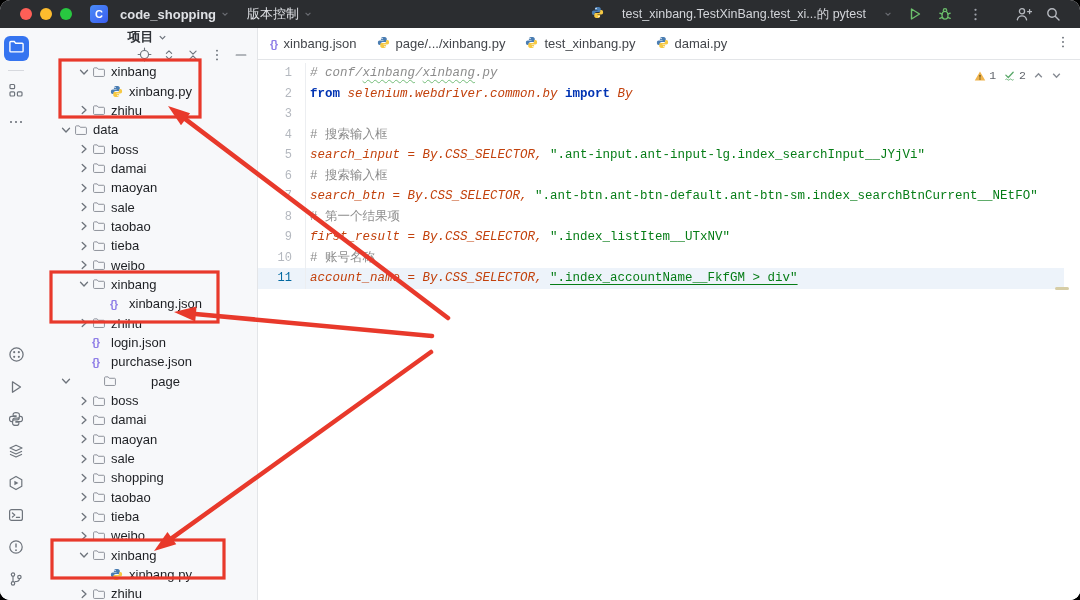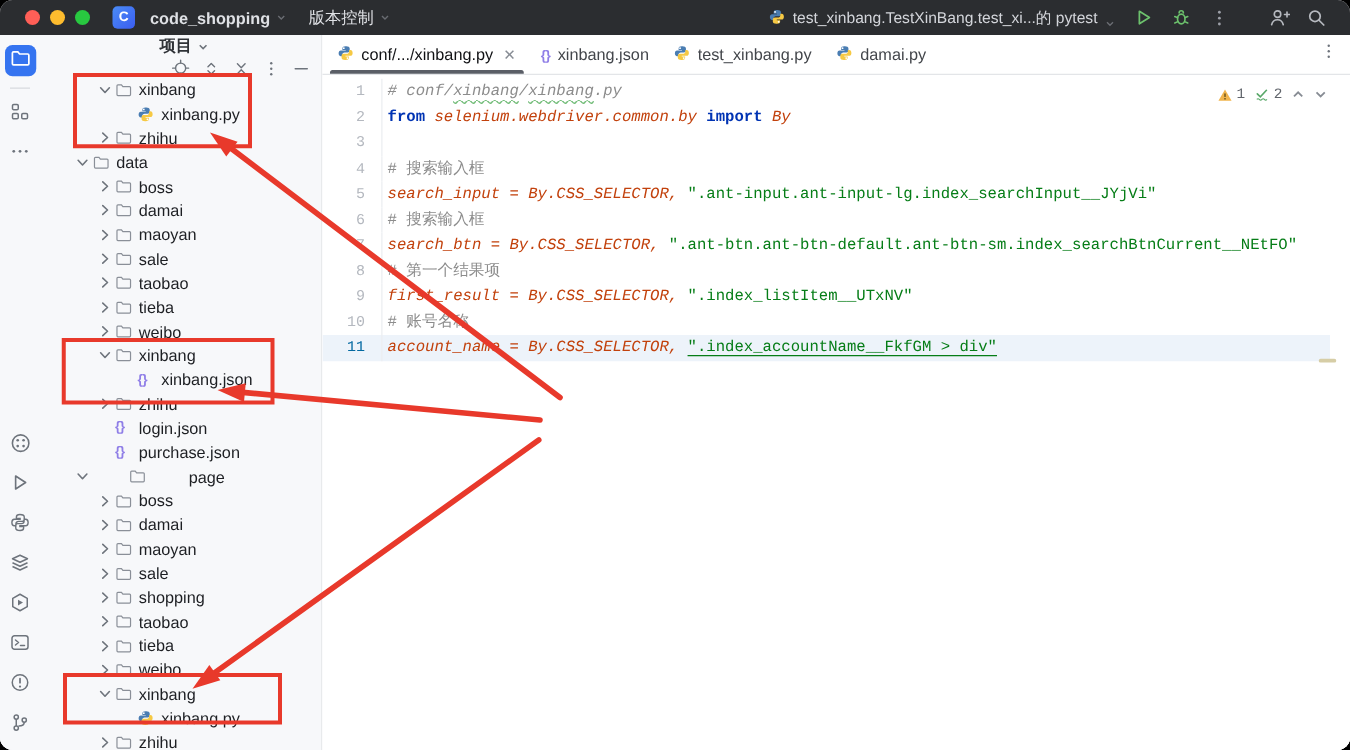--- a/index.html
+++ b/index.html
@@ -9,21 +9,21 @@
   
   .titlebar { height:28px; background:#2b2d30; display:flex; align-items:center; color:#dfe1e5; font-size:13px; }
   .traffic { display:flex; gap:8px; padding-left:20px; padding-right:18px; }
   .dot { width:12px; height:12px; border-radius:50%; }
   .dot.red{background:#ff5f57}.dot.yellow{background:#fdbc2e}.dot.green{background:#28c840}
   .app-icon { width:18px; height:18px; border-radius:4px; background:linear-gradient(135deg,#4a8cf7,#3b5df0); color:#fff; font-weight:700; font-size:11px; display:flex; align-items:center; justify-content:center; margin-right:7px; }
   .tb-item { display:flex; align-items:center; gap:5px; padding:0 9px; height:24px; border-radius:5px; cursor:default; }
   .tb-project { font-weight:600; padding-left:0; }
   .chev-down { width:8px; height:8px; opacity:.55; }
   .tb-right { margin-left:auto; display:flex; align-items:center; gap:4px; padding-right:14px; }
-  .run-config { display:flex; align-items:flex-end; gap:6px; font-size:12.5px; color:#d3d5da; padding:0 6px; }
+  .run-config { display:flex; align-items:center; gap:18px; font-size:12.5px; color:#d3d5da; padding:0 6px; }
   .icon-btn { width:26px; height:24px; display:flex; align-items:center; justify-content:center; border-radius:5px; }
   .gap-sm { width:14px; }
 
   
   .main { display:flex; height:572px; background:#f7f8fa; }
 
   
   .activity { width:32px; background:#f7f8fa; display:flex; flex-direction:column; align-items:center; padding-top:8px; flex:none; }
   .act-btn { width:25px; height:25px; border-radius:6px; display:flex; align-items:center; justify-content:center; margin-bottom:7px; color:#6e747c; }
   .act-btn.selected { background:#3574f0; color:#fff; }
@@ -610,33 +610,32 @@
                 <path d="M1.8 4.2c0-.5.4-.9.9-.9h3.2l1.3 1.6h6.1c.5 0 .9.4.9.9v6.4c0 .5-.4.9-.9.9H2.7c-.5 0-.9-.4-.9-.9V4.2z" fill="none" stroke="#8a8f98" stroke-width="1.1"></path>
               </svg>
             </span>
             <span class="tree-label">zhihu</span>
           </div>
         </div>
     </div>
 
     <div class="editor-col">
       <div class="tabbar" id="tabbar">
-          <div class="tab active">
+          <div class="tab">
+            <span class="tab-icon"><span class="json-glyph">{}</span></span>
+            <span class="tab-label">xinbang.json</span>
+          </div>
+          <div class="tab">
             <span class="tab-icon"><svg width="13" height="13" viewBox="0 0 16 16">
                 <path fill="#4a7db2" d="M7.9 1.2c-1.9 0-3.1.8-3.1 2.2v1.4h3.3v.6H3.3c-1.4 0-2.2 1.1-2.2 2.8s.8 2.8 2.2 2.8h1.3V9.6c0-1.3 1.1-2.3 2.4-2.3h3.1c1.1 0 1.9-.8 1.9-1.9V3.4c0-1.4-1.5-2.2-3.4-2.2z"></path>
                 <circle cx="6.2" cy="3.1" r=".9" fill="#fff"></circle>
                 <path fill="#f6c944" d="M8.1 14.8c1.9 0 3.1-.8 3.1-2.2v-1.4H7.9v-.6h4.8c1.4 0 2.2-1.1 2.2-2.8s-.8-2.8-2.2-2.8h-1.3v1.4c0 1.3-1.1 2.3-2.4 2.3H5.9c-1.1 0-1.9.8-1.9 1.9v2c0 1.4 1.5 2.2 3.4 2.2z"></path>
                 <circle cx="9.8" cy="12.9" r=".9" fill="#fff"></circle>
               </svg></span>
-            <span class="tab-label">conf/.../xinbang.py</span>
-            <span class="tab-close">✕</span>
-          </div>
-          <div class="tab">
-            <span class="tab-icon"><span class="json-glyph">{}</span></span>
-            <span class="tab-label">xinbang.json</span>
+            <span class="tab-label">page/.../xinbang.py</span>
           </div>
           <div class="tab">
             <span class="tab-icon"><svg width="13" height="13" viewBox="0 0 16 16">
                 <path fill="#4a7db2" d="M7.9 1.2c-1.9 0-3.1.8-3.1 2.2v1.4h3.3v.6H3.3c-1.4 0-2.2 1.1-2.2 2.8s.8 2.8 2.2 2.8h1.3V9.6c0-1.3 1.1-2.3 2.4-2.3h3.1c1.1 0 1.9-.8 1.9-1.9V3.4c0-1.4-1.5-2.2-3.4-2.2z"></path>
                 <circle cx="6.2" cy="3.1" r=".9" fill="#fff"></circle>
                 <path fill="#f6c944" d="M8.1 14.8c1.9 0 3.1-.8 3.1-2.2v-1.4H7.9v-.6h4.8c1.4 0 2.2-1.1 2.2-2.8s-.8-2.8-2.2-2.8h-1.3v1.4c0 1.3-1.1 2.3-2.4 2.3H5.9c-1.1 0-1.9.8-1.9 1.9v2c0 1.4 1.5 2.2 3.4 2.2z"></path>
                 <circle cx="9.8" cy="12.9" r=".9" fill="#fff"></circle>
               </svg></span>
             <span class="tab-label">test_xinbang.py</span>
           </div>

